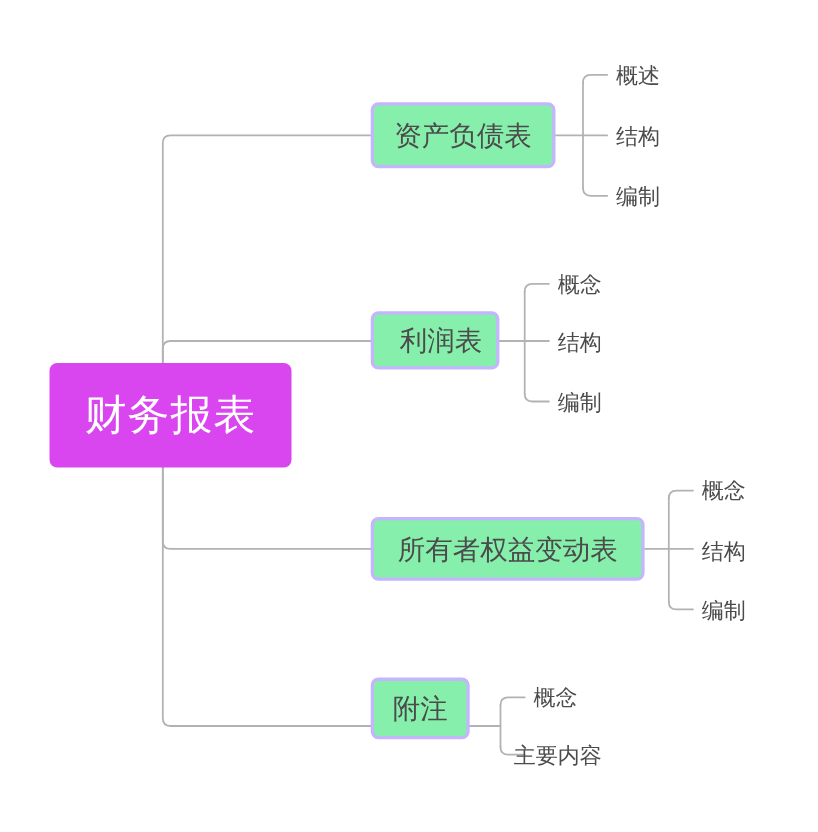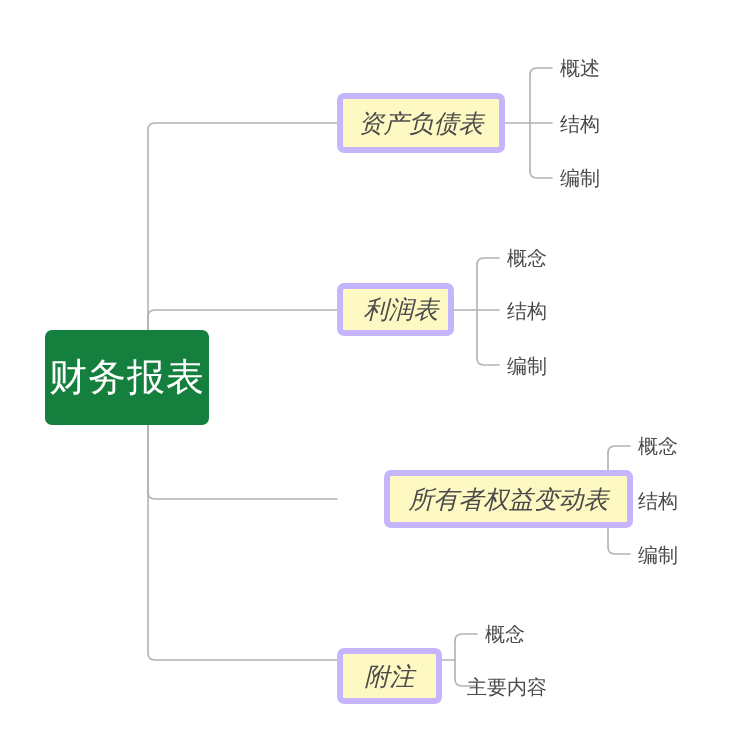--- a/index.html
+++ b/index.html
@@ -30,41 +30,40 @@
     box-sizing: border-box;
     display: flex;
     align-items: center;
     justify-content: center;
     white-space: nowrap;
   }
   
   #root-node {
     left: 45px;
     top: 330px;
-    width: 164px;
+    width: 220px;
     height: 95px;
     border-radius: 7px;
-    background: #15803d;
+    background: #d946ef;
     color: #ffffff;
     font-size: 38px;
     letter-spacing: 1px;
   }
   
   .branch-node {
-    border: 6px solid #c4b5fd;
+    border: 3px solid #c4b5fd;
     border-radius: 7px;
-    background: #fef9c3;
+    background: #86efac;
     color: #4b4b4b;
     font-size: 25px;
-    font-style: italic;
   }
   #branch-node-0 { left: 337px; top: 93px;  width: 168px; height: 60px; }
   #branch-node-1 { left: 337px; top: 283px; width: 117px; height: 53px; padding-left: 11px; }
-  #branch-node-2 { left: 337px; top: 470px; width: 249px; height: 58px; margin-left: 47px; }
-  #branch-node-3 { left: 337px; top: 648px; width: 105px;  height: 56px; }
+  #branch-node-2 { left: 337px; top: 470px; width: 249px; height: 58px; }
+  #branch-node-3 { left: 337px; top: 616px; width: 90px;  height: 56px; }
   
   .leaf-node {
     color: #4b4b4b;
     font-size: 20px;
     justify-content: flex-start;
     height: 28px;
   }
 </style>
 </head>
 <body>

